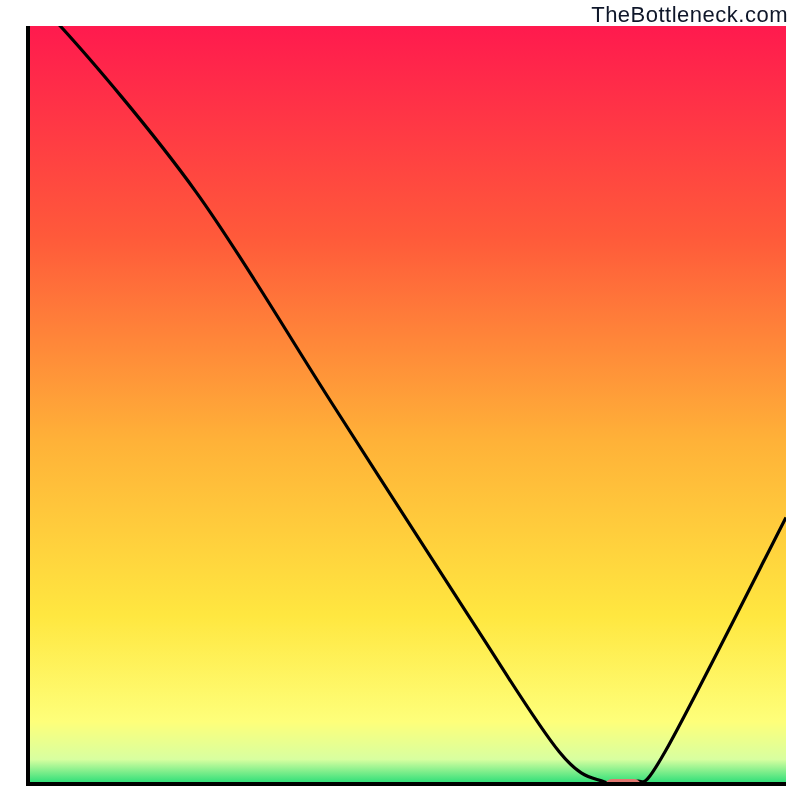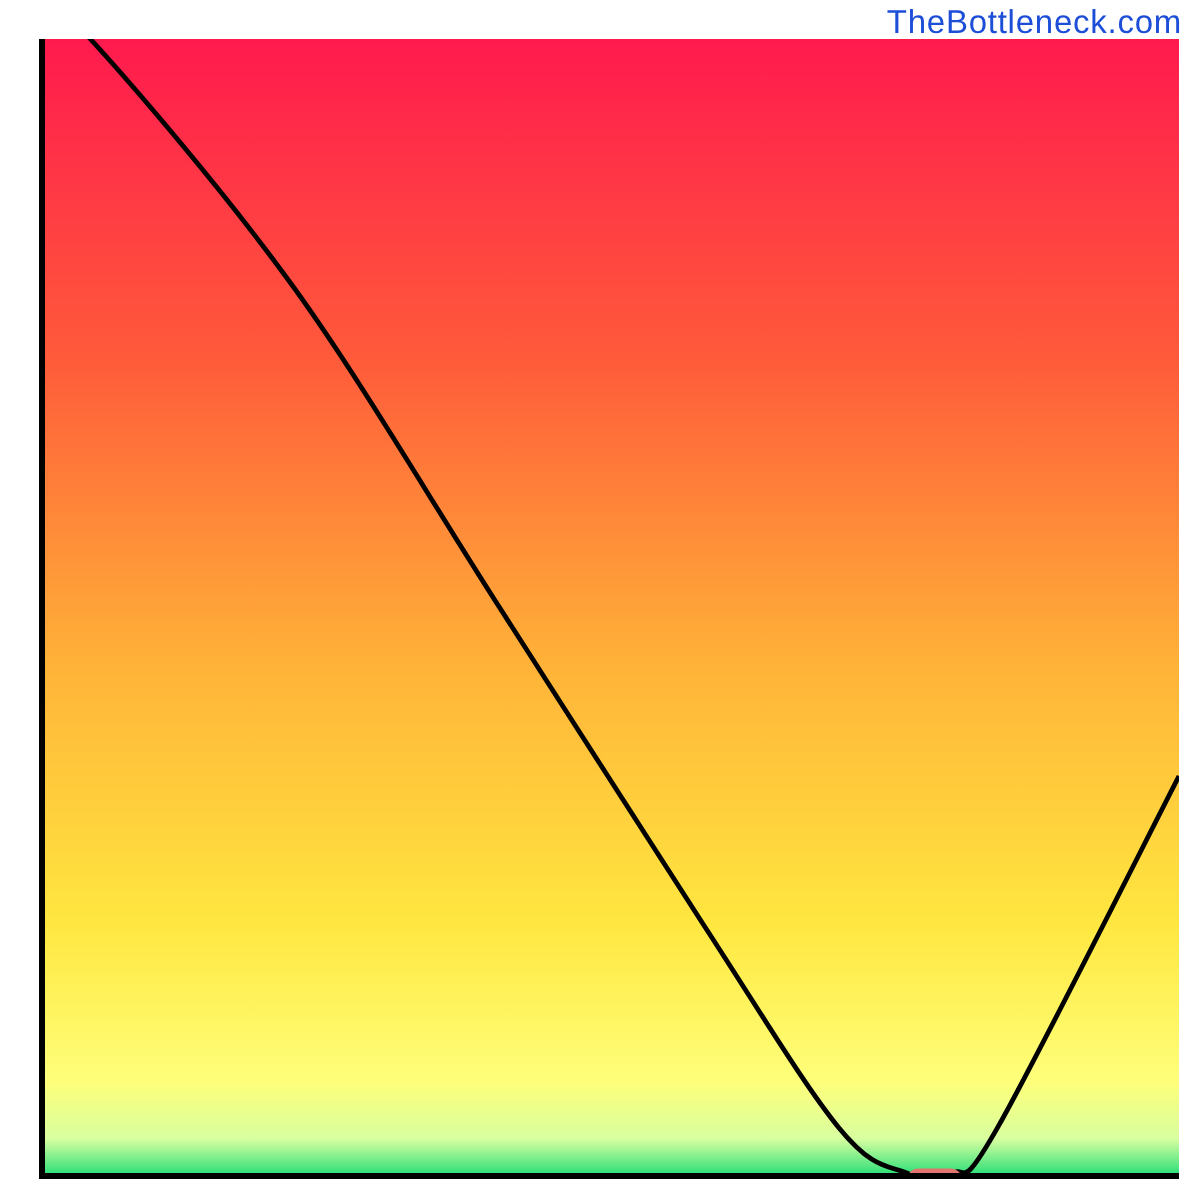--- a/index.html
+++ b/index.html
@@ -1,18 +1,18 @@
 <!DOCTYPE html>
 <html><head>
 <meta charset="utf-8">
 <style>
   * { margin: 0; padding: 0; box-sizing: border-box; }
   body { width: 800px; height: 800px; background: #fff; position: relative; font-family: Arial, sans-serif; }
   .wrap { position: relative; width: 800px; height: 800px; }
-  .watermark { position: absolute; top: 2px; right: 12px; color: #1d4ed8; font-size: 22px; font-weight: 500; letter-spacing: 0.5px; z-index: 5; }
+  .watermark { position: absolute; top: 2px; right: 12px; color: #0f172a; font-size: 22px; font-weight: 500; letter-spacing: 0.5px; z-index: 5; }
   .plot-area { position: absolute; left: 26px; top: 26px; width: 760px; height: 760px; border-left: 4px solid #000; border-bottom: 4px solid #000; overflow: hidden; }
   svg.bg { position: absolute; inset: 0; }
   svg.curve { position: absolute; inset: 0; }
   .marker { position: absolute; width: 36px; height: 14px; background: #e2766f; border-radius: 7px; transform: translate(-50%, -50%); }
 </style>
 </head>
 <body>
 <div class="wrap">
   <div class="watermark">TheBottleneck.com</div>
   <div class="plot-area">

